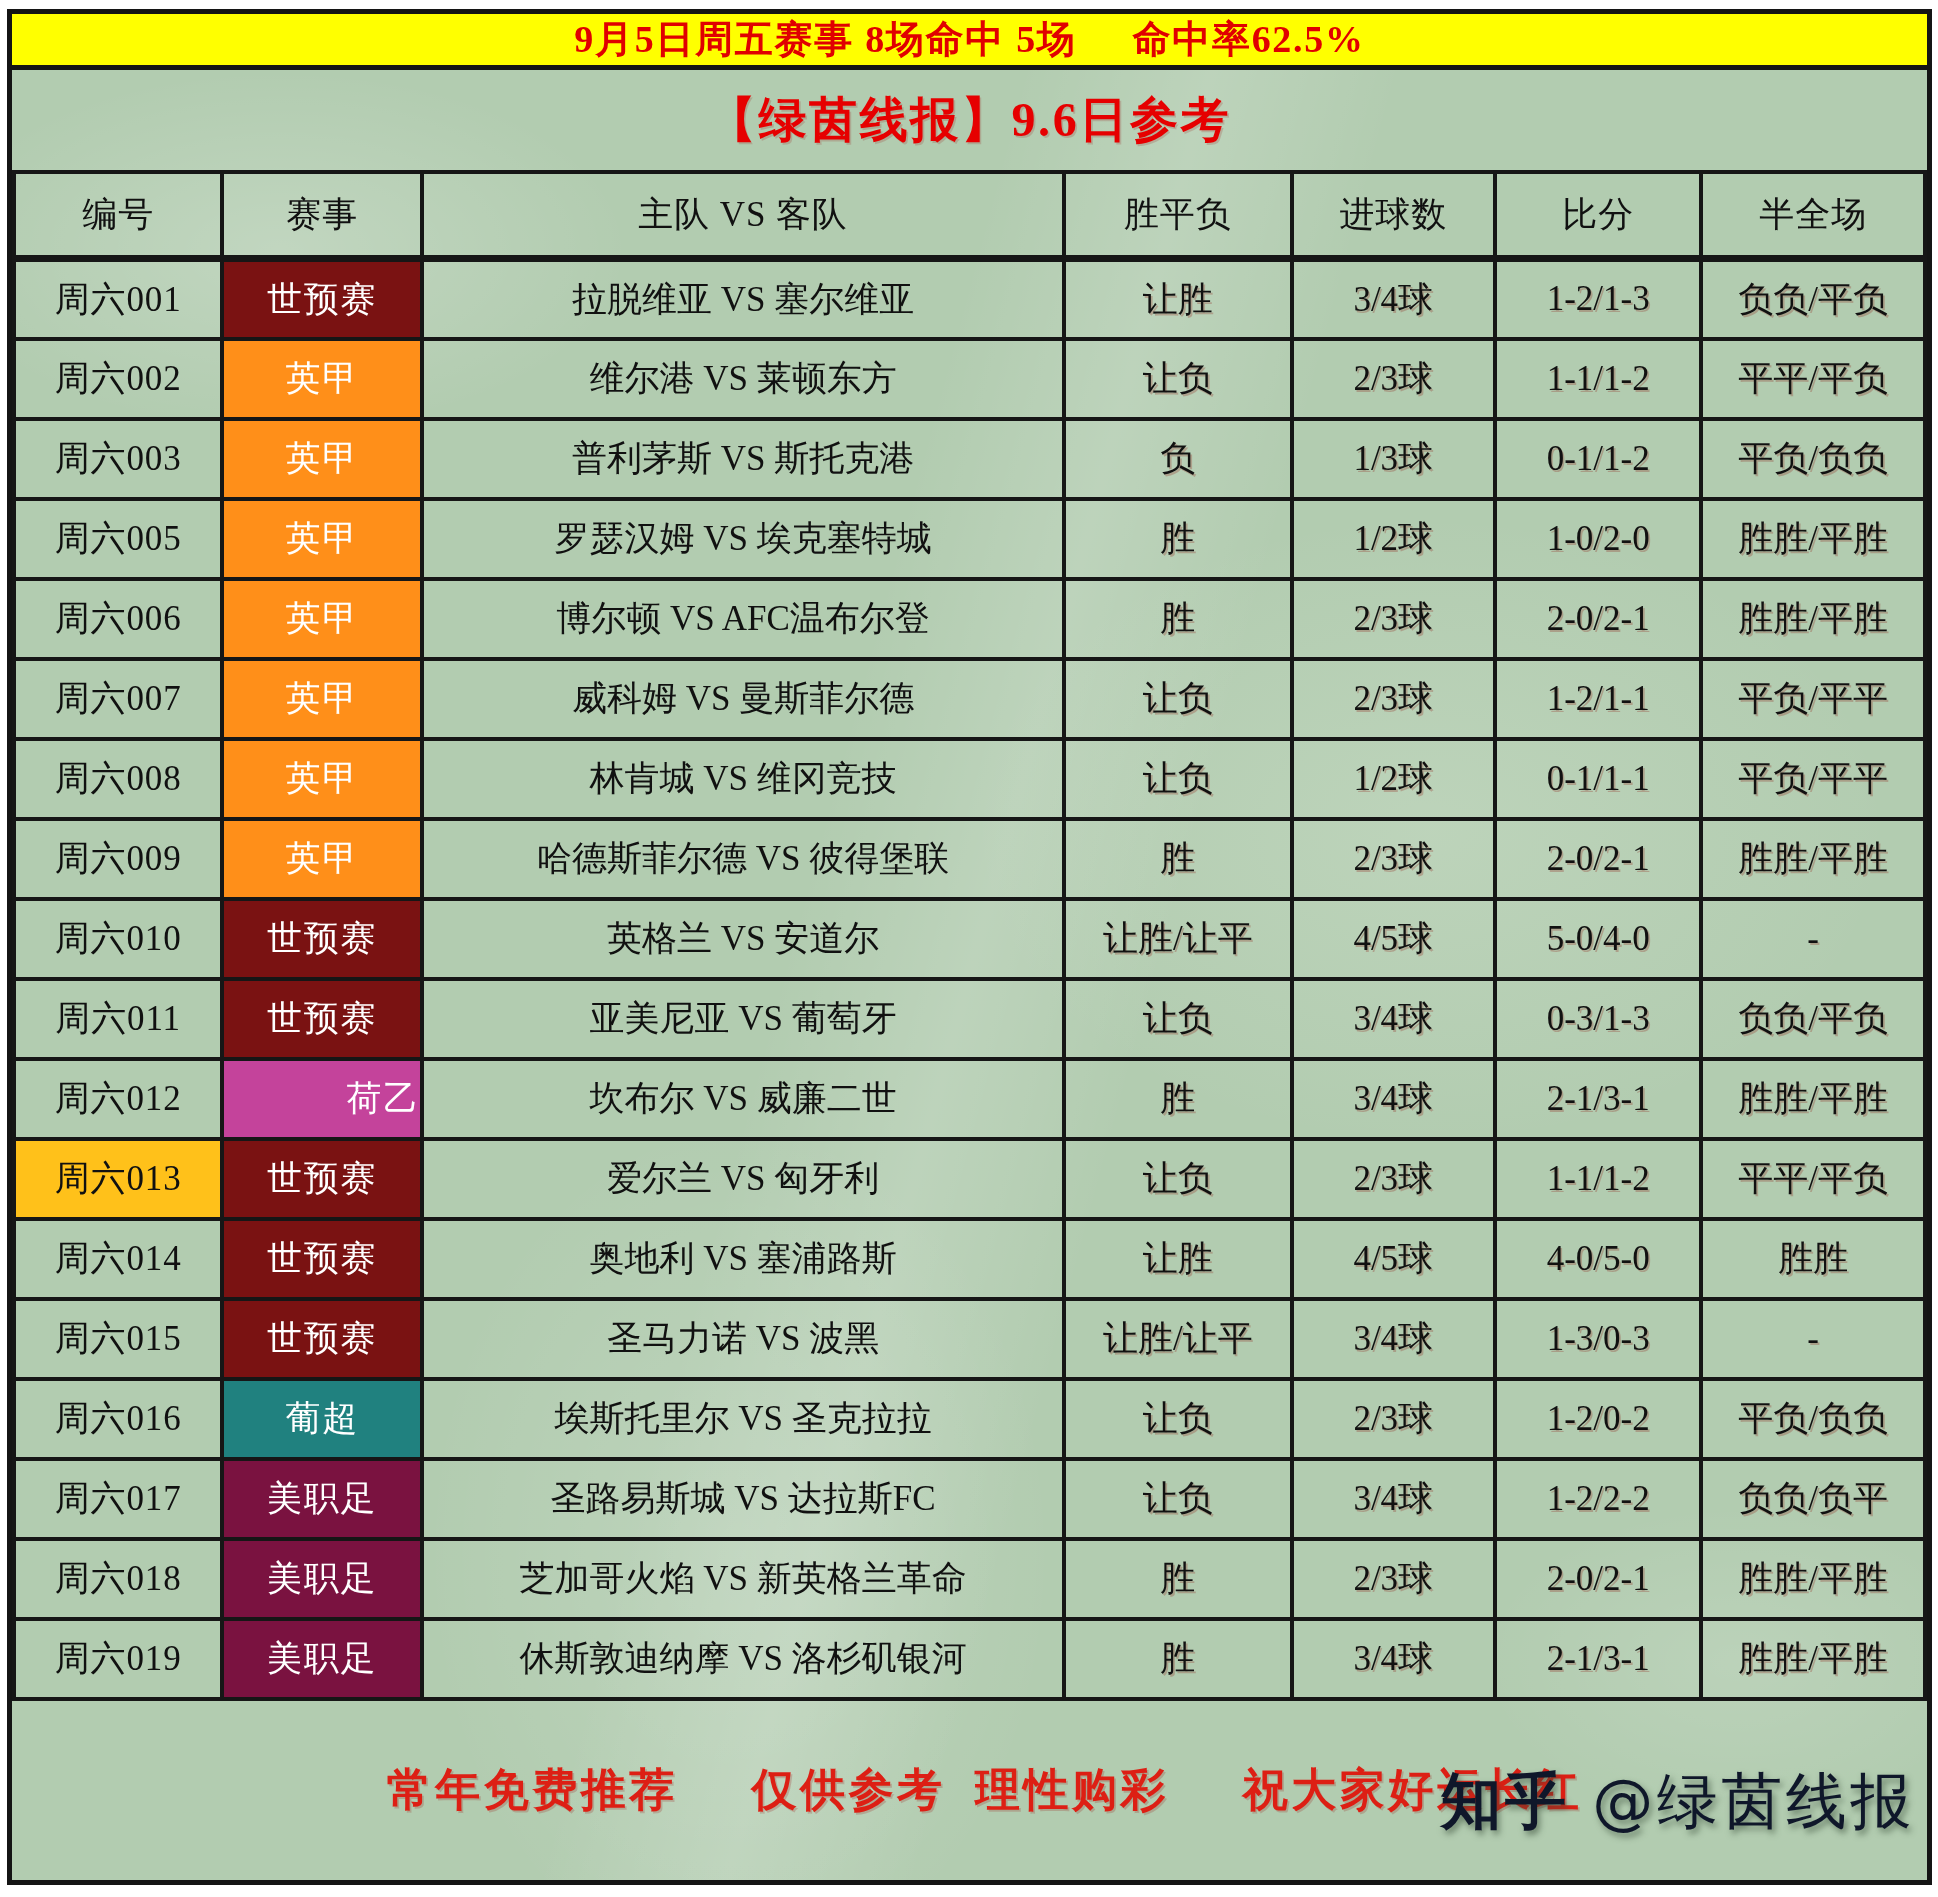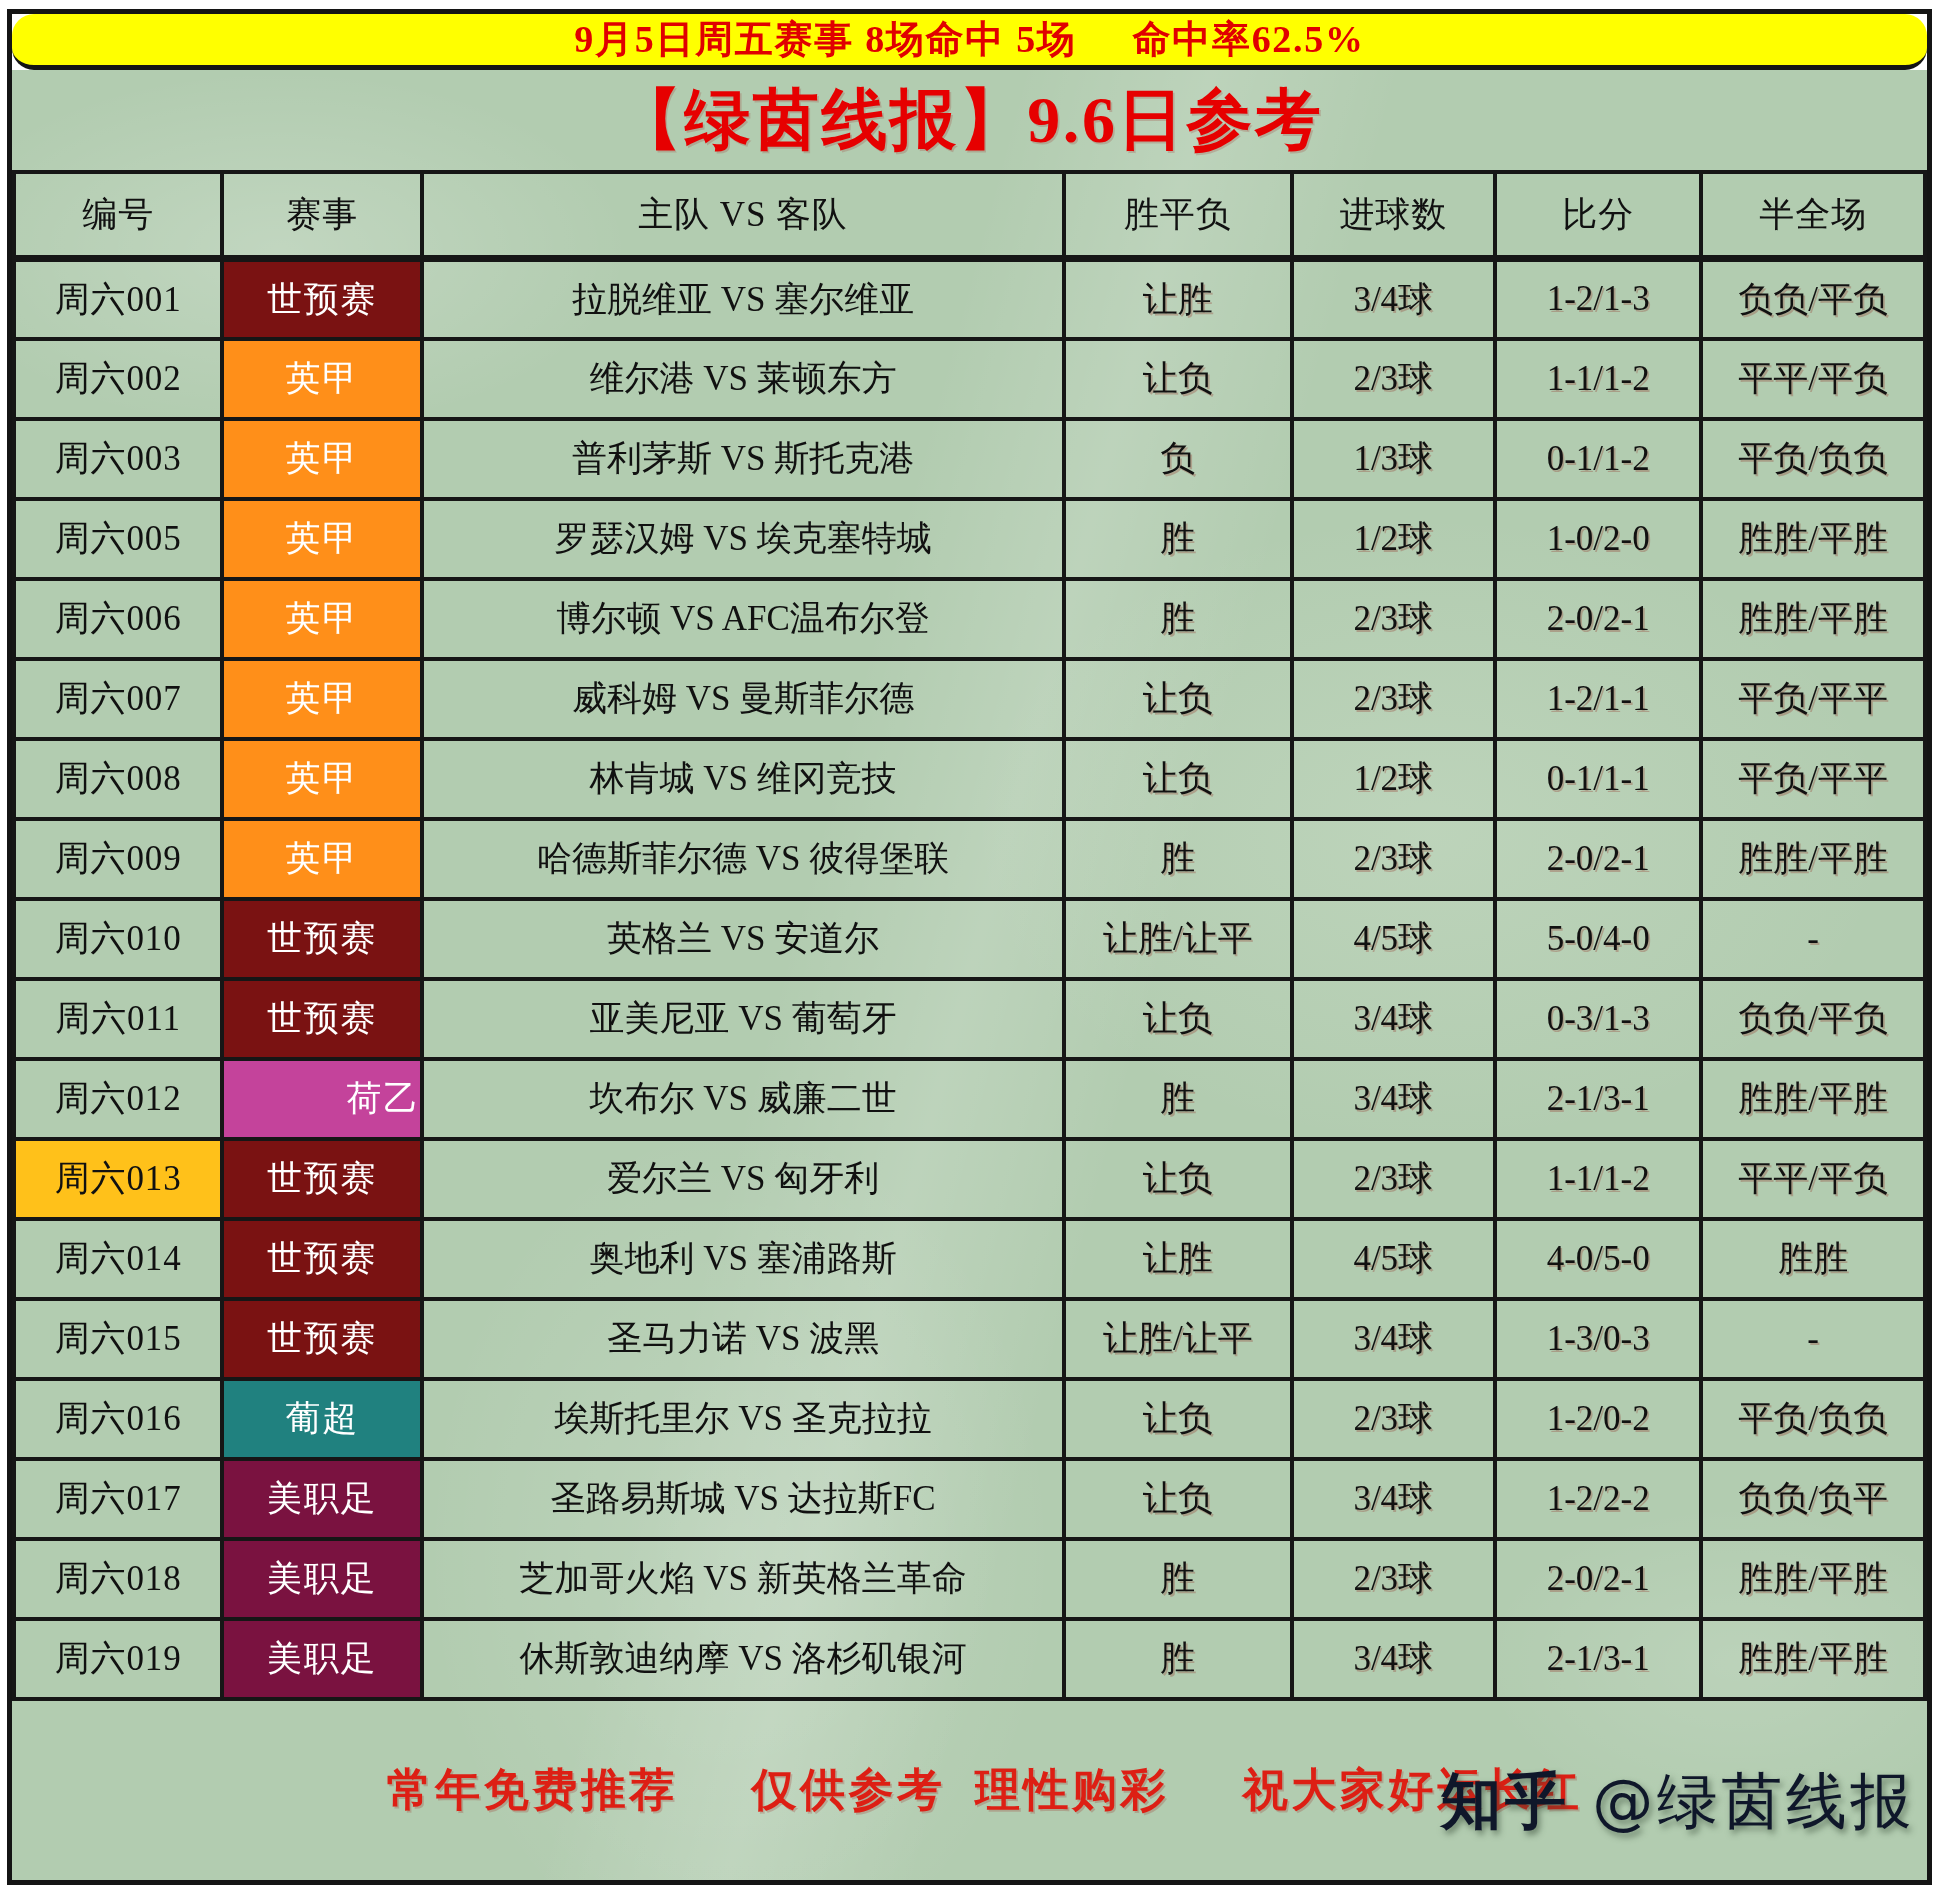--- a/index.html
+++ b/index.html
@@ -12,38 +12,37 @@
     display:flex; flex-direction:column;
   }
 
   .banner{
     height:56px; flex:0 0 56px;
     background:#ffff00;
     border-bottom:5.2px solid #141414;
     display:flex; align-items:center; justify-content:center;
     color:#e00000; font-weight:bold; font-size:38px; letter-spacing:1.7px;
     white-space:pre;
-    border-radius:22px;
   }
 
   .green{
     flex:1 1 auto; display:flex; flex-direction:column; position:relative;
     background-color:#b2ccb0;
     background-image:
       radial-gradient(ellipse 542px 279px at 14% 10%, rgba(255,255,255,.20), transparent 65%),
       radial-gradient(ellipse 664px 454px at 74% 42%, rgba(238,246,233,.18), transparent 70%),
       radial-gradient(ellipse 454px 629px at 38% 82%, rgba(255,255,255,.15), transparent 70%),
       radial-gradient(ellipse 367px 227px at 90% 88%, rgba(255,255,255,.12), transparent 70%),
       linear-gradient(105deg, rgba(255,255,255,0) 42%, rgba(255,255,255,.14) 50%, rgba(255,255,255,0) 58%);
   }
 
   .title-band{
     height:100px; flex:0 0 100px;
     display:flex; align-items:center; justify-content:center;
-    color:#e60000; font-weight:bold; font-size:66px; letter-spacing:2.6px;
+    color:#e60000; font-weight:bold; font-size:48px; letter-spacing:2.6px;
     text-shadow:1.7px 1.7px 0 rgba(150,10,10,.18);
   }
 
   table.pred{
     width:100%; border-collapse:collapse; table-layout:fixed;
     flex:0 0 auto;
   }
   table.pred th, table.pred td{
     border:4.4px solid #161616;
     text-align:center; vertical-align:middle;

